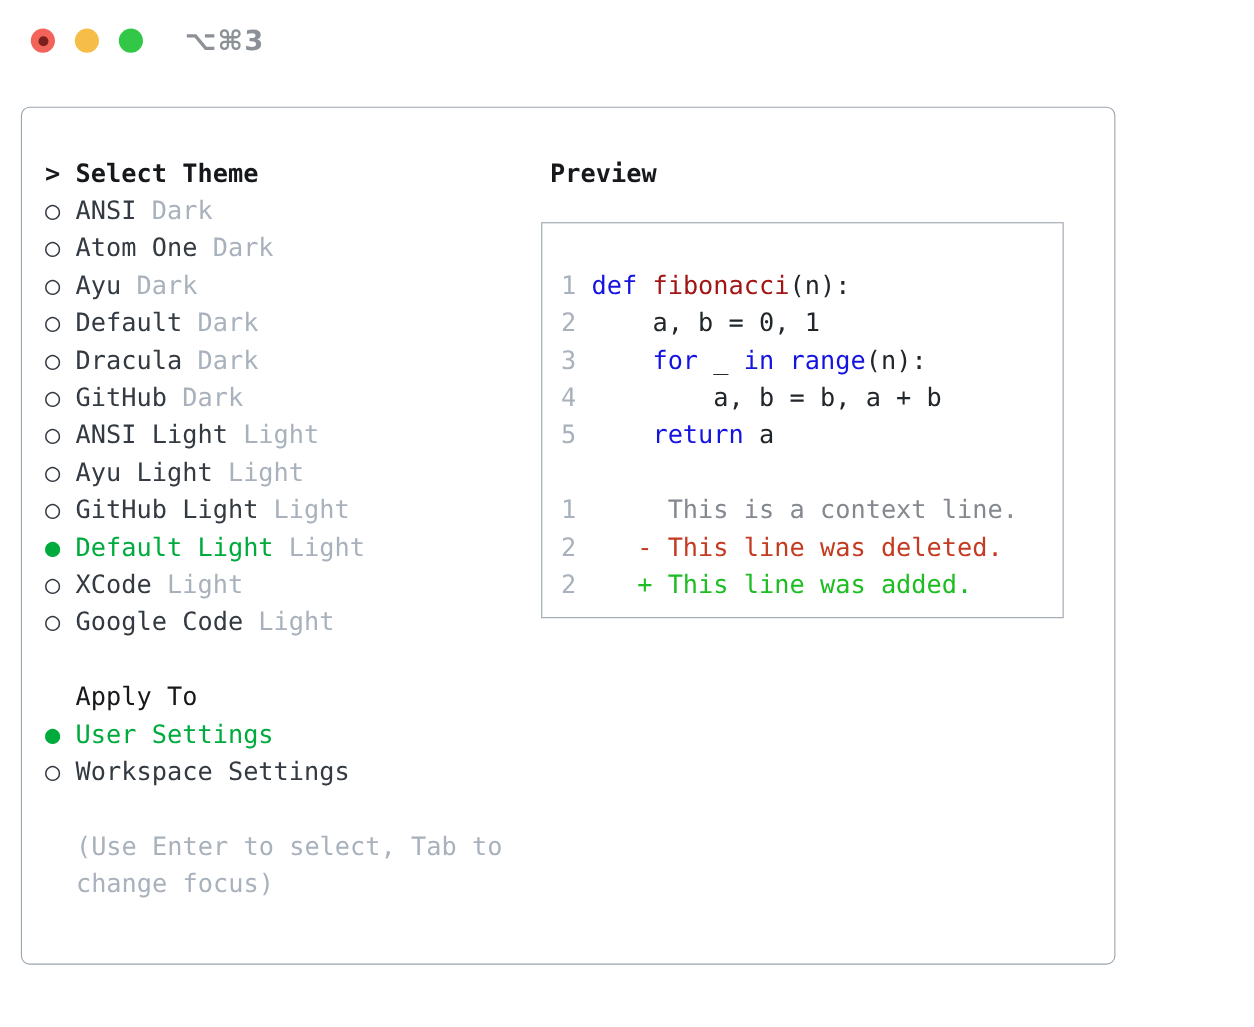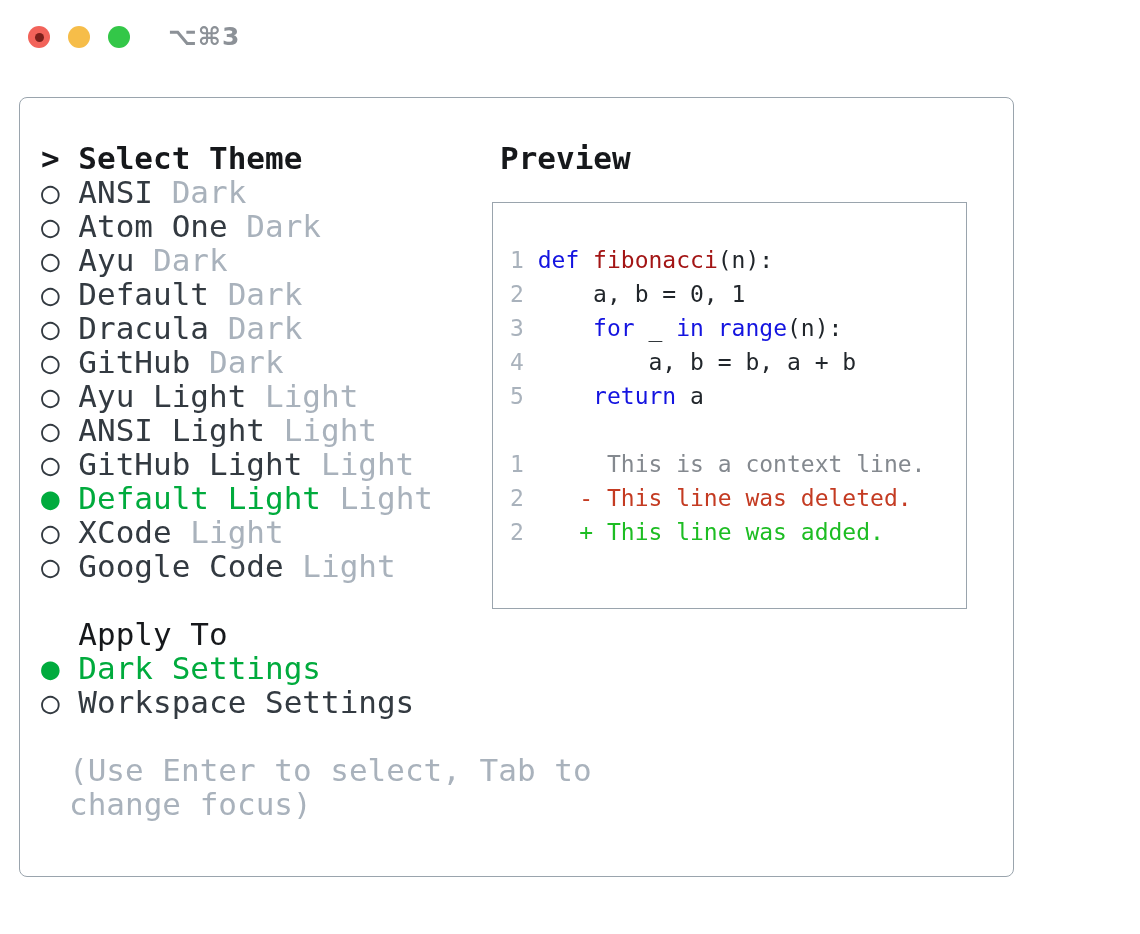--- a/index.html
+++ b/index.html
@@ -23,30 +23,30 @@
     font-family:"DejaVu Sans","Liberation Sans",sans-serif;
     font-size:25px;font-weight:600;letter-spacing:1px;
     color:var(--shortcut-gray);white-space:nowrap;
   }
   
   .panel{
     position:absolute;left:19px;top:97px;width:995px;height:780px;
     border:1.5px solid var(--border-gray);border-radius:8px;
     box-sizing:border-box;background:#fff;
   }
-  .row{height:34px;line-height:34px;font-size:31px;white-space:pre;color:var(--text-dark);}
+  .row{height:34px;line-height:34px;font-size:23px;white-space:pre;color:var(--text-dark);}
   .hdr{font-weight:bold;color:var(--header-black);}
   .left-col{position:absolute;left:21px;top:43px;width:450px;}
   .muted{color:var(--muted-gray);}
   .sel{color:var(--accent-green);}
   .hint{color:var(--muted-gray);margin-left:28px;}
   
   .preview-hdr{position:absolute;left:480px;top:43px;}
   .preview-box{
-    position:absolute;left:472px;top:104px;width:475px;height:407px;
+    position:absolute;left:472px;top:104px;width:475px;height:360px;
     border:1.5px solid var(--border-gray);box-sizing:border-box;background:#fff;
   }
   .codewrap{position:absolute;left:17px;top:39.5px;}
   .cl{height:34px;line-height:34px;font-size:23px;white-space:pre;color:var(--code-text);}
   .num{color:var(--muted-gray);}
   .kw{color:var(--keyword-blue);}
   .fn{color:var(--function-red);}
   .ctx{color:var(--context-gray);text-align:center;}
   .del{color:var(--deleted-red);}
   .add{color:var(--added-green);}
@@ -69,31 +69,31 @@
 
     <div class="left-col">
       <div class="row hdr"><span>&gt;</span><span> </span><span>Select Theme</span></div>
       <div id="theme-items">
           <div class="row"><span>○</span><span> ANSI </span><span class="muted">Dark</span></div>
           <div class="row"><span>○</span><span> Atom One </span><span class="muted">Dark</span></div>
           <div class="row"><span>○</span><span> Ayu </span><span class="muted">Dark</span></div>
           <div class="row"><span>○</span><span> Default </span><span class="muted">Dark</span></div>
           <div class="row"><span>○</span><span> Dracula </span><span class="muted">Dark</span></div>
           <div class="row"><span>○</span><span> GitHub </span><span class="muted">Dark</span></div>
+          <div class="row"><span>○</span><span> ANSI Light </span><span class="muted">Light</span></div>
           <div class="row"><span>○</span><span> Ayu Light </span><span class="muted">Light</span></div>
-          <div class="row"><span>○</span><span> ANSI Light </span><span class="muted">Light</span></div>
           <div class="row"><span>○</span><span> GitHub Light </span><span class="muted">Light</span></div>
           <div class="row"><span class="sel">●</span><span class="sel"> Default Light </span><span class="muted">Light</span></div>
           <div class="row"><span>○</span><span> XCode </span><span class="muted">Light</span></div>
           <div class="row"><span>○</span><span> Google Code </span><span class="muted">Light</span></div>
         </div>
       <div class="row"></div>
       <div class="row hdr" style="font-weight:normal;"><span>  </span><span>Apply To</span></div>
       <div id="apply-items">
-          <div class="row"><span class="sel">●</span><span class="sel"> Dark Settings</span></div>
+          <div class="row"><span class="sel">●</span><span class="sel"> User Settings</span></div>
           <div class="row"><span>○</span><span> Workspace Settings</span></div>
         </div>
       <div class="row"></div>
       <div class="row hint">(Use Enter to select, Tab to</div>
       <div class="row hint">change focus)</div>
     </div>
 
     <div class="row hdr preview-hdr">Preview</div>
 
     <div class="preview-box">

